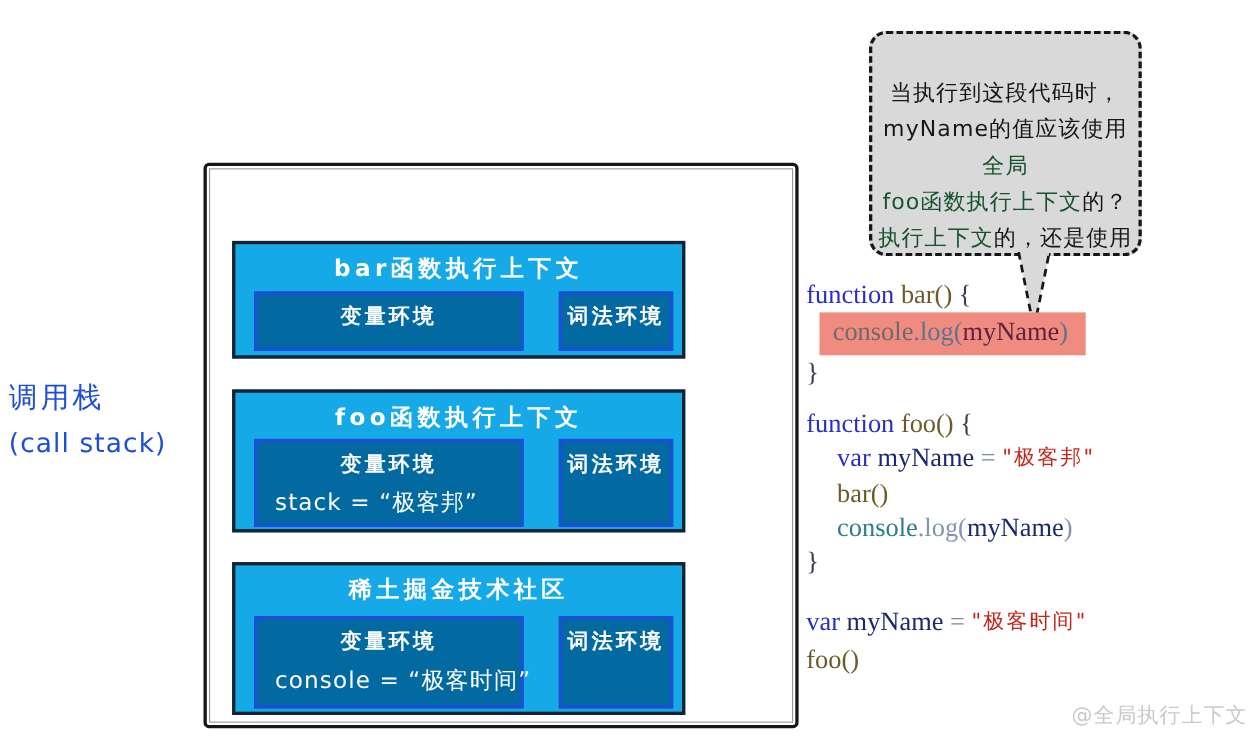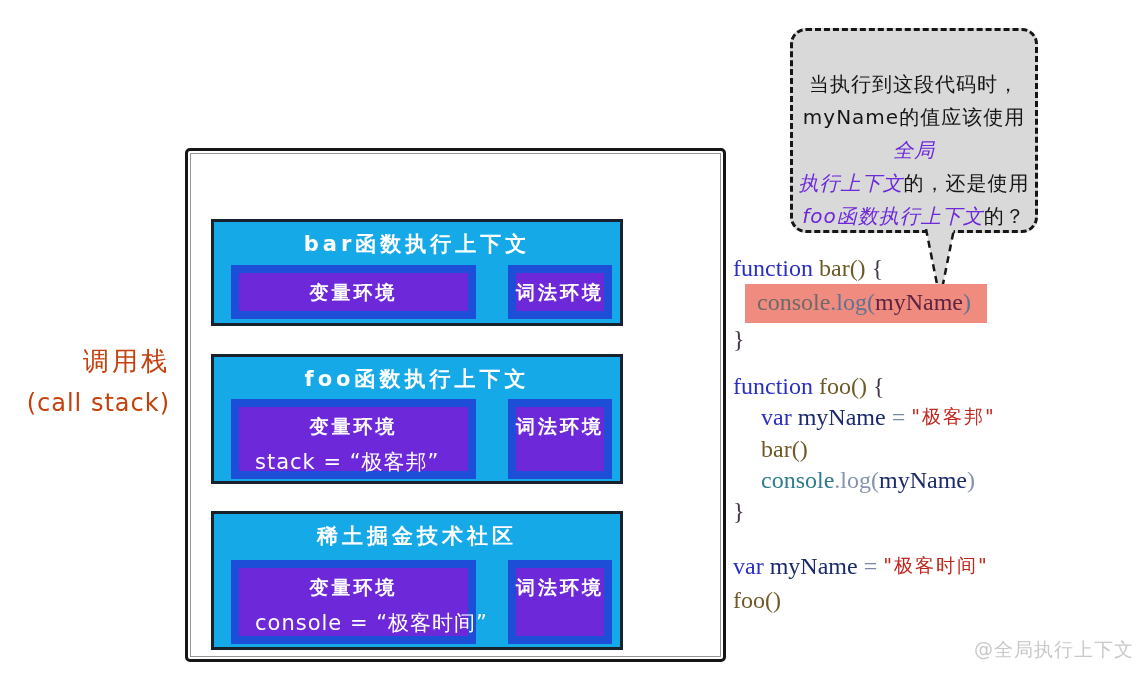--- a/index.html
+++ b/index.html
@@ -3,56 +3,56 @@
 <meta charset="utf-8">
 <style>
   * { margin:0; padding:0; box-sizing:border-box; }
   html,body { background:#ffffff; }
   .canvas {
     position:relative; width:1142px; height:675px; background:#ffffff;
     overflow:hidden; font-family:"DejaVu Sans", sans-serif;
   }
 
   
-  .stack-label { position:absolute; left:8px; top:344px; width:162px; text-align:right; color:#c2410c; }
+  .stack-label { position:absolute; left:8px; top:344px; width:162px; text-align:left; color:#1d4ed8; }
   .stack-label .zh { font-size:26px; letter-spacing:3px; }
   .stack-label .en { font-size:24px; margin-top:10px; letter-spacing:1px; }
 
   
   .stack-outer {
     position:absolute; left:185px; top:148px; width:541px; height:514px;
     border:3px solid #161616; border-radius:5px;
     outline:1px solid rgba(22,22,22,.45); outline-offset:-6px;
     background:#fff;
   }
 
   
   .frame { position:absolute; left:23px; width:412px; background:#16a9e8; border:3px solid #18222c; }
   .frame-1 { top:68px;  height:107px; }
   .frame-2 { top:203px; height:130px; }
   .frame-3 { top:360px; height:139px; }
   .frame-title { text-align:center; color:#ffffff; font-size:21px; font-weight:bold; letter-spacing:4px; margin-top:8px; }
 
   
-  .env { position:absolute; background:#6d28d9; border:8px solid #1d4ed8; color:#fff; }
+  .env { position:absolute; background:#0369a1; border:3px solid #1d4ed8; color:#fff; }
   .var-env { left:17px; width:245px; }
   .lex-env { left:294px; width:104px; }
   .frame-1 .env { top:43px; height:54px; }
   .frame-2 .env { top:42px; height:80px; }
   .frame-3 .env { top:46px; height:84px; }
   .env-title { text-align:center; font-size:19px; font-weight:bold; letter-spacing:3px; margin-top:7px; }
   .env-binding { font-size:21px; margin:8px 0 0 16px; letter-spacing:1px; white-space:nowrap; }
 
   
   .bubble {
     position:absolute; left:790px; top:28px; width:248px; height:205px;
     background:#d9d9d9; border:3px dashed #161616; border-radius:16px;
   }
   .bubble-text { margin-top:37px; text-align:center; font-size:20px; line-height:33px; color:#161616; letter-spacing:1px; }
-  .bubble-text .red { color:#6d28d9;font-style:italic; }
+  .bubble-text .red { color:#14532d; }
   .bubble-tail { position:absolute; left:925px; top:229px; }
 
   
   .code { position:absolute; font-family:"Liberation Serif", serif; font-size:24px; color:#3a3a3a; white-space:nowrap; }
   .cb1 { left:733px; top:252px; line-height:32px; }
   .cb2 { left:733px; top:371px; line-height:31px; }
   .cb3 { left:733px; top:550px; line-height:33px; }
   .ind { margin-left:28px; }
   .hl { background:#ef8b7f; display:inline-block; padding:2px 16px 5px 12px; margin-left:12px; }
   .tk-kw   { color:#2a2fc2; }
@@ -114,22 +114,22 @@
         <div class="env-title">词法环境</div>
       </div>
     </div>
 
   </div>
 
   <div class="bubble">
     <div class="bubble-text">
       <div><span>当执行到这段代码时，</span></div>
       <div><span>myName的值应该使用</span><span class="red">全局</span></div>
+      <div><span class="red">foo函数执行上下文</span><span>的？</span></div>
       <div><span class="red">执行上下文</span><span>的，还是使用</span></div>
-      <div><span class="red">foo函数执行上下文</span><span>的？</span></div>
     </div>
   </div>
   <svg class="bubble-tail" width="32" height="74" viewBox="0 0 32 74">
     <path d="M1,0 L15,70 L29,0" fill="#d9d9d9" stroke="#161616" stroke-width="2.5" stroke-dasharray="7 5"></path>
   </svg>
 
   <div class="code cb1">
     <div class="code-line"><span class="tk-kw">function </span><span class="tk-fn">bar() </span><span class="tk-punct">{</span></div>
     <div class="code-line"><span class="hl"><span class="tk-con-hl">console</span><span class="tk-meth-hl">.log(</span><span class="tk-var-hl">myName</span><span class="tk-meth-hl">)</span></span></div>
     <div class="code-line"><span class="tk-punct">}</span></div>

